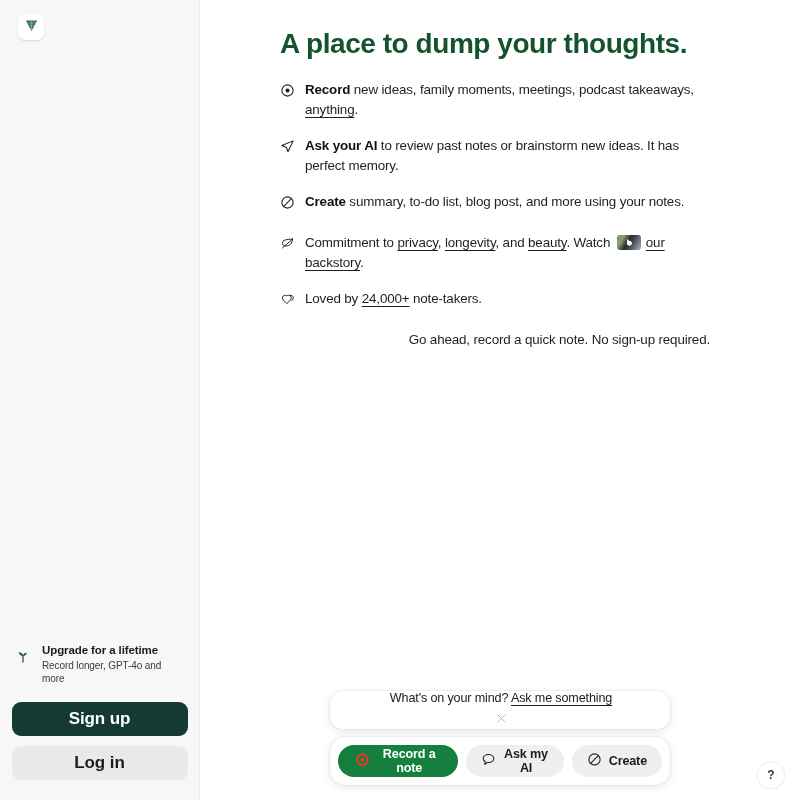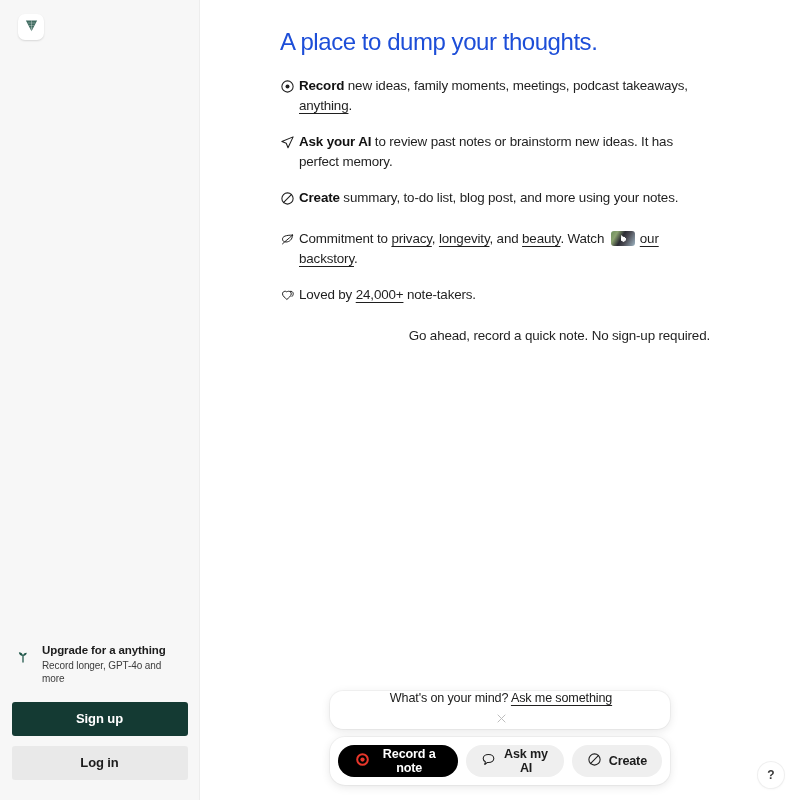--- a/index.html
+++ b/index.html
@@ -56,51 +56,51 @@
     font-size: 10px; color: #3c3c3c; margin-top: 1px;
     letter-spacing: -0.1px;
   }
 
   .side-btn {
     display: block;
     width: 176px;
     margin: 0 auto 10px auto;
     height: 34px;
     line-height: 34px;
-    border-radius: 3px;
+    border-radius: 9px;
     text-align: center;
-    font-size: 13px;
+    font-size: 17px;
     font-weight: bold;
     letter-spacing: -0.1px;
     border: none;
     cursor: pointer;
     font-family: "Liberation Sans", sans-serif;
   }
   .side-btn.primary { background: #143a33; color: #ffffff; }
   .side-btn.secondary { background: #e9e9e9; color: #1c1c1c; margin-bottom: 20px; }
 
   
   .main {
     flex: 1 1 auto;
     position: relative;
     background: #ffffff;
     padding: 28px 90px 0 80px;
   }
   h1.headline {
-    font-size: 24px;
-    font-weight: normal;
-    color: #1d4ed8;
+    font-size: 28px;
+    font-weight: bold;
+    color: #14532d;
     letter-spacing: -0.45px;
     margin-bottom: 20px;
   }
   ul.features { list-style: none; }
   ul.features li {
     display: flex;
     align-items: flex-start;
-    gap: 3px;
+    gap: 9px;
     margin-bottom: 16px;
     font-size: 13.4px;
     line-height: 1.5;
     color: #1f1f1f;
     letter-spacing: -0.15px;
   }
   .f-icon {
     flex: 0 0 16px;
     padding-top: 3px;
     display: block;
@@ -187,21 +187,21 @@
     height: 32px;
     border-radius: 16px;
     font-size: 12.6px;
     font-weight: bold;
     letter-spacing: -0.15px;
     border: none;
     cursor: pointer;
     padding: 12px 15px;
     font-family: "Liberation Sans", sans-serif;
   }
-  .pill.dark { background: #000000; color: #ffffff; padding: 12px 17px; }
+  .pill.dark { background: #15803d; color: #ffffff; padding: 12px 17px; }
   .pill.light { background: #efefef; color: #1c1c1c; }
 
   .help-btn {
     position: absolute;
     right: 16px;
     bottom: 12px;
     width: 26px; height: 26px;
     border-radius: 50%;
     background: #ffffff;
     box-shadow: 0 0 0 1px #efefef, 0 1px 3px rgba(0,0,0,.06);
@@ -235,21 +235,21 @@
 
     <div class="upgrade">
       <span class="upgrade-icon">
         <svg width="18" height="18" viewBox="0 0 24 24" fill="none" stroke="#20574a" stroke-width="1.7" stroke-linecap="round">
           <path d="M12 20 L12 12"></path>
           <path d="M12 12 C12 9 9.5 7 6.5 7 C6.5 10 9 12 12 12 Z" fill="#20574a" stroke="none"></path>
           <path d="M12 12 C12 9.5 14.2 7.8 17 7.8 C17 10.4 14.8 12 12 12 Z" fill="#20574a" stroke="none"></path>
         </svg>
       </span>
       <span class="upgrade-text">
-        <span class="upgrade-title">Upgrade for a anything</span>
+        <span class="upgrade-title">Upgrade for a lifetime</span>
         <div class="upgrade-sub">Record longer, GPT-4o and more</div>
       </span>
     </div>
 
     <button class="side-btn primary">Sign up</button>
     <button class="side-btn secondary">Log in</button>
   </aside>
 
   <main class="main">
     <h1 class="headline">A place to dump your thoughts.</h1>

